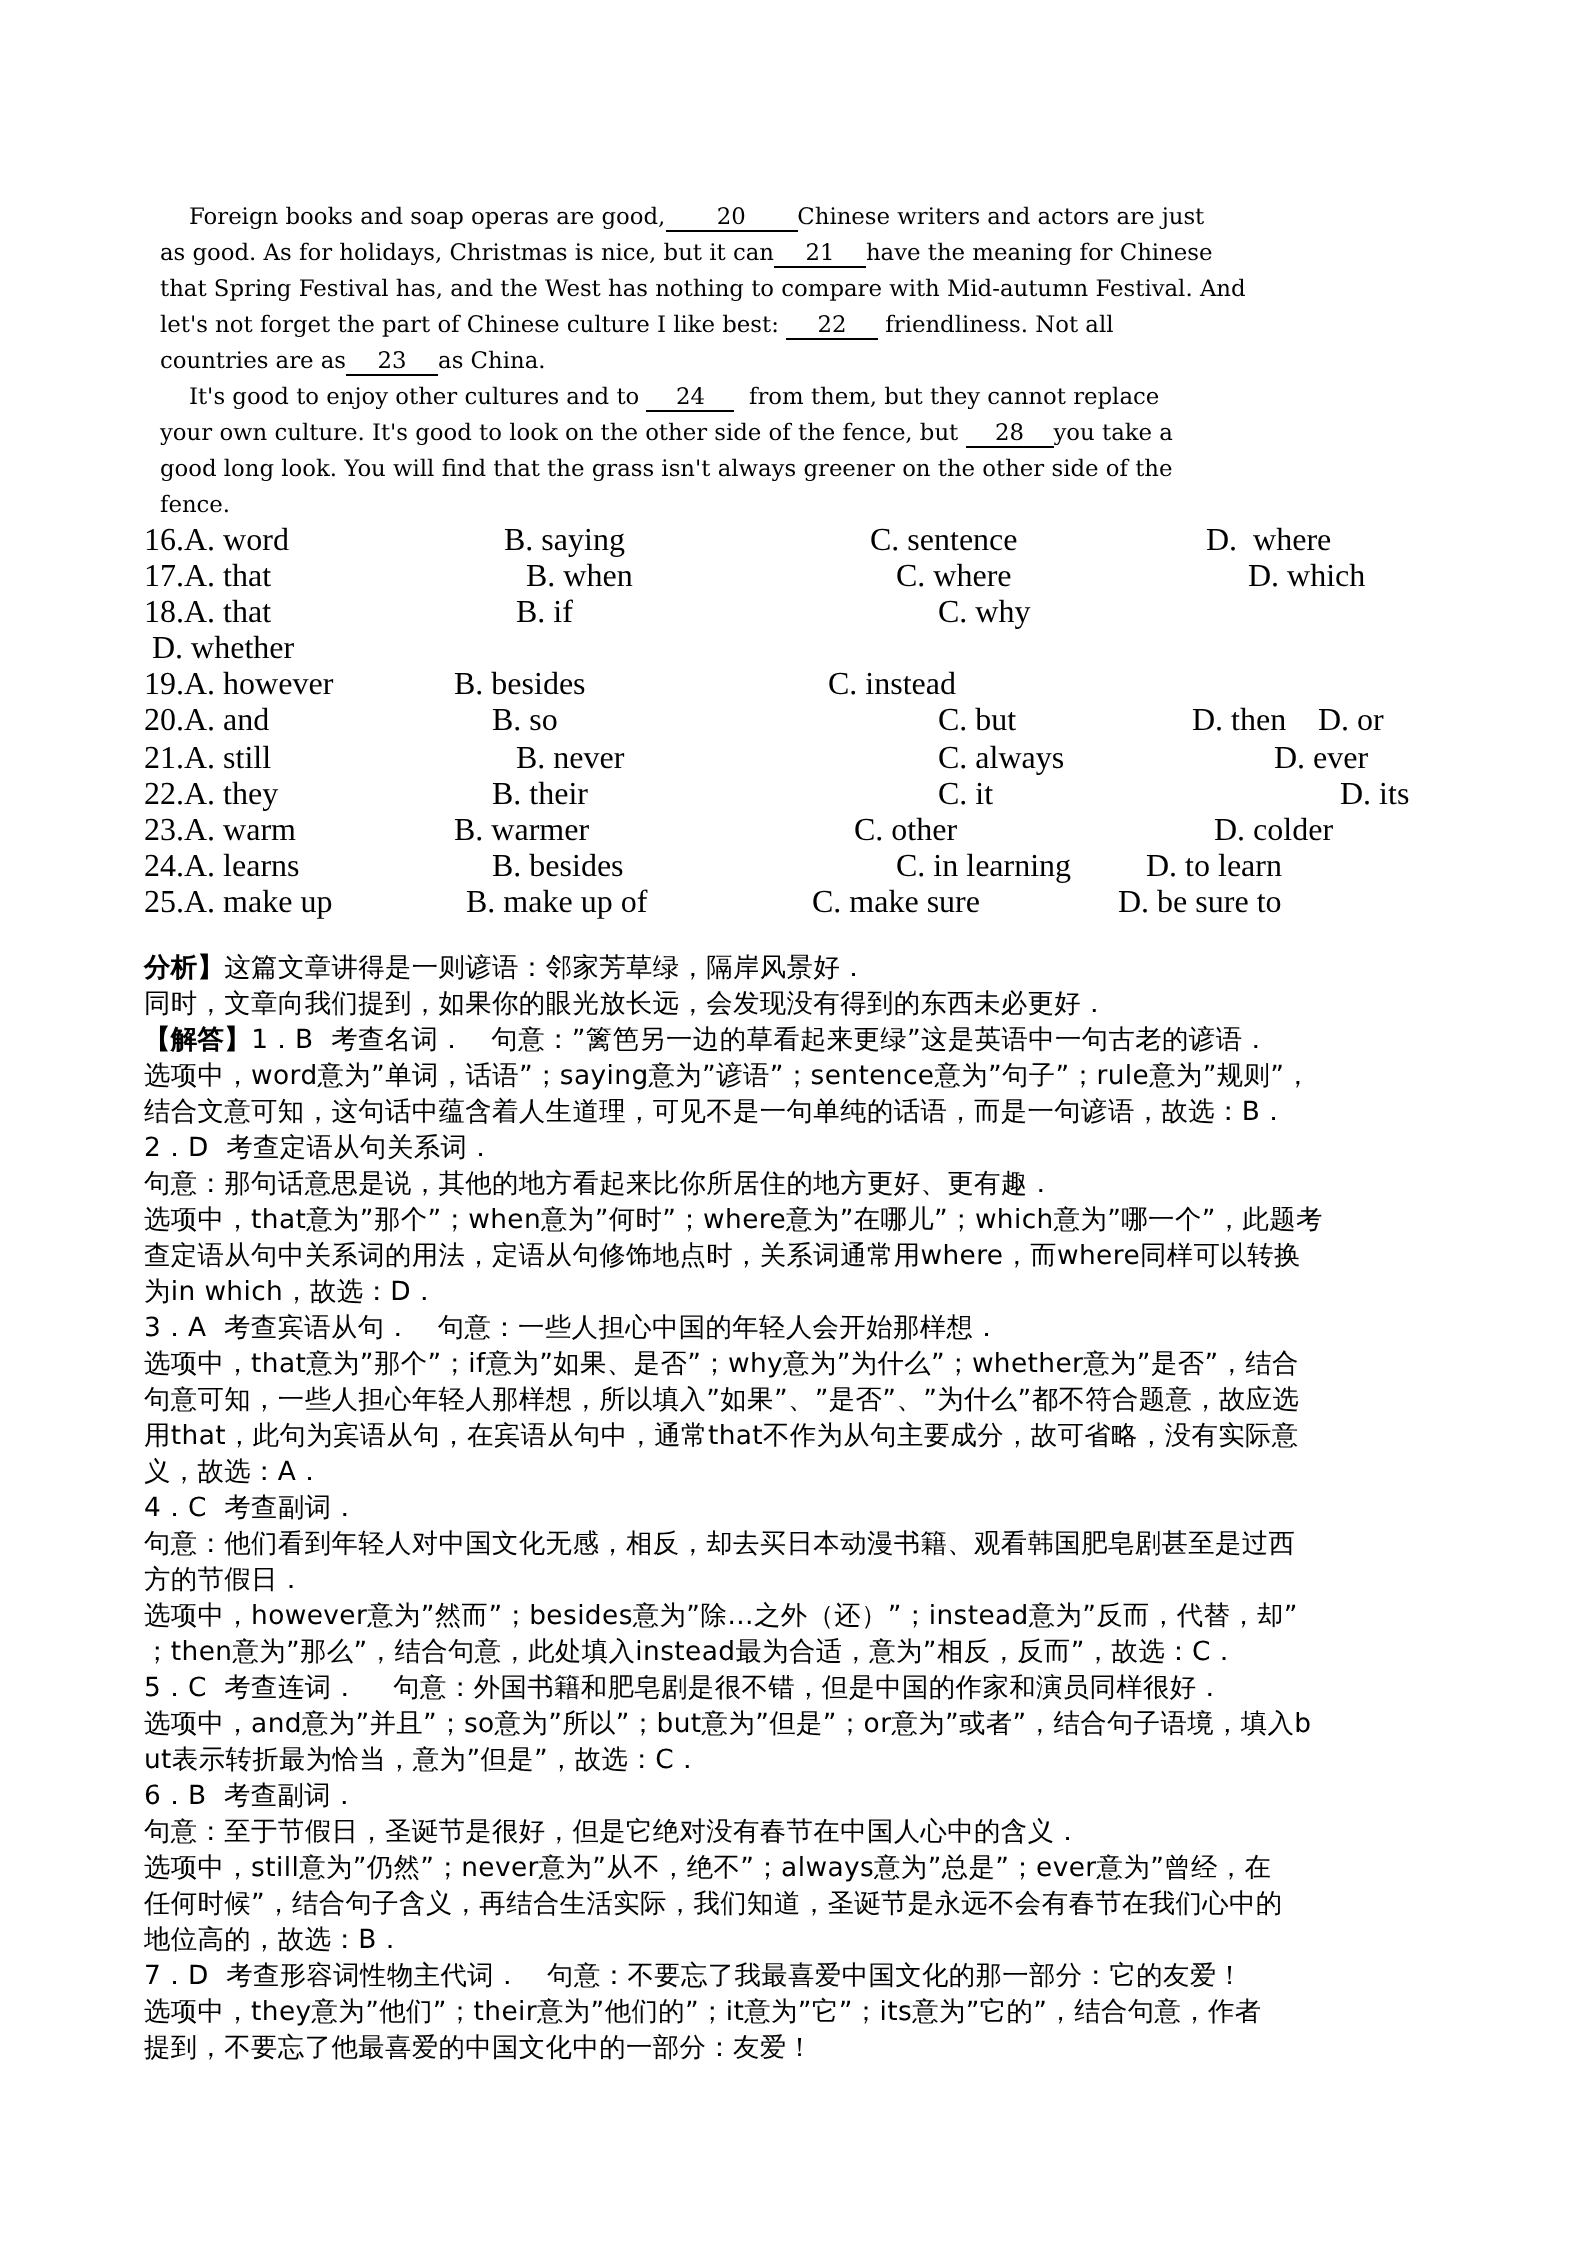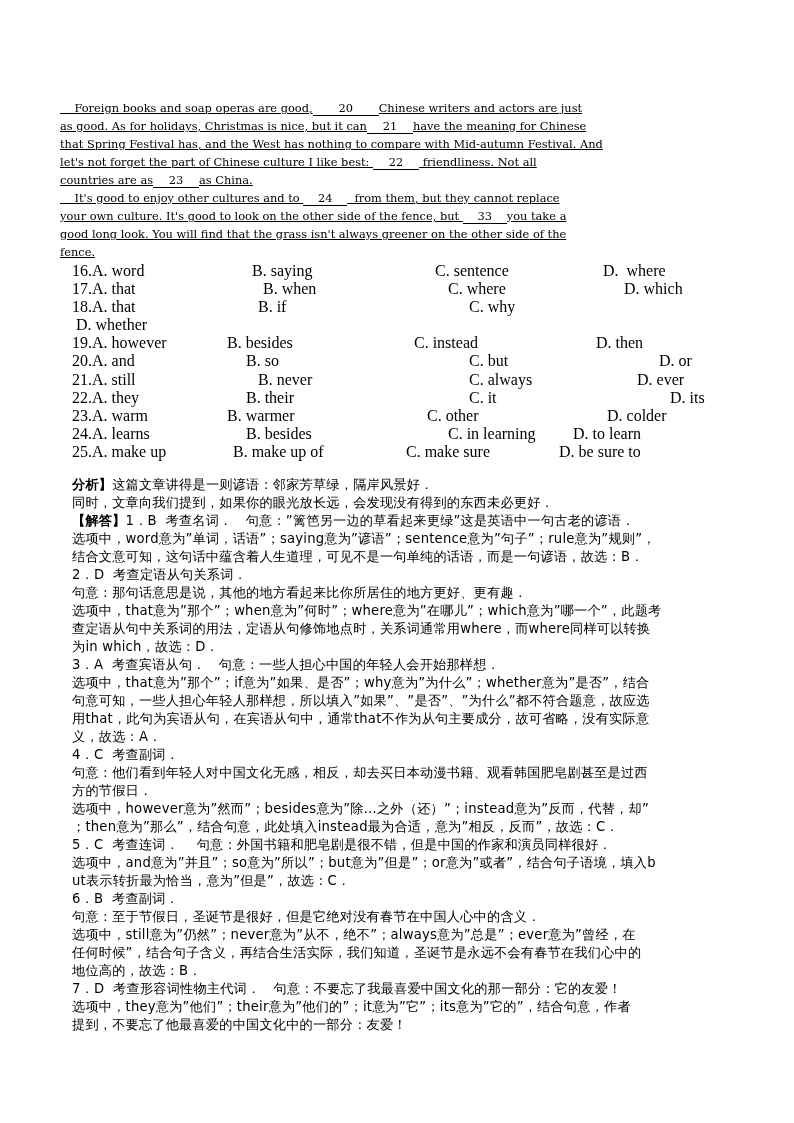--- a/index.html
+++ b/index.html
@@ -1,38 +1,38 @@
 <!DOCTYPE html>
 <html><head>
 <meta charset="utf-8">
 <style>
   html, body { margin:0; padding:0; background:#ffffff; }
   body { width:794px; height:1123px; position:relative; overflow:hidden; color:#000; }
   .page { position:absolute; left:0; top:0; width:794px; height:1123px; }
-  .line { position:absolute; left:60px; white-space:pre; line-height:18px; height:18px;text-decoration:underline; }
+  .line { position:absolute; left:80px; white-space:pre; line-height:18px; height:18px; }
   .passage .line { font-family: "DejaVu Serif", "Liberation Serif", serif; font-size:11.4px; }
   .blank { display:inline-block; border-bottom:1px solid #000; text-align:center; line-height:14px; }
   .opt { position:absolute; white-space:pre; font-family:Liberation Serif, serif; font-size:16px; line-height:18px; }
   .cn { position:absolute; left:72px; white-space:pre; font-family:"DejaVu Sans","Liberation Sans",sans-serif; font-size:13.2px; line-height:18px; height:18px; letter-spacing:0.2px;margin-top:15px; }
   .bold { font-weight:bold; }
 </style>
 </head>
 <body>
 
 <div class="page">
 
   <div class="passage">
     <div class="line" style="top:99px;"><span>    Foreign books and soap operas are good,</span><span class="blank" style="width:66px">20</span><span>Chinese writers and actors are just</span></div>
     <div class="line" style="top:117px;"><span>as good. As for holidays, Christmas is nice, but it can</span><span class="blank" style="width:46px">21</span><span>have the meaning for Chinese</span></div>
     <div class="line" style="top:135px;">that Spring Festival has, and the West has nothing to compare with Mid-autumn Festival. And</div>
     <div class="line" style="top:153px;"><span>let's not forget the part of Chinese culture I like best: </span><span class="blank" style="width:46px">22</span><span> friendliness. Not all</span></div>
     <div class="line" style="top:171px;"><span>countries are as</span><span class="blank" style="width:46px">23</span><span>as China.</span></div>
 
     <div class="line" style="top:189px;"><span>    It's good to enjoy other cultures and to </span><span class="blank" style="width:44px">24</span><span>  from them, but they cannot replace</span></div>
-    <div class="line" style="top:207px;"><span>your own culture. It's good to look on the other side of the fence, but </span><span class="blank" style="width:44px">33</span><span>you take a</span></div>
+    <div class="line" style="top:207px;"><span>your own culture. It's good to look on the other side of the fence, but </span><span class="blank" style="width:44px">28</span><span>you take a</span></div>
     <div class="line" style="top:225px;">good long look. You will find that the grass isn't always greener on the other side of the</div>
     <div class="line" style="top:243px;">fence.</div>
   </div>
 
   <div>
 
     <span class="opt" style="left:72px;top:262px">16.A. word</span>
     <span class="opt" style="left:252px;top:262px">B. saying</span>
     <span class="opt" style="left:435px;top:262px">C. sentence</span>
     <span class="opt" style="left:603px;top:262px">D.  where</span>
@@ -43,21 +43,21 @@
     <span class="opt" style="left:624px;top:280px">D. which</span>
 
     <span class="opt" style="left:72px;top:298px">18.A. that</span>
     <span class="opt" style="left:258px;top:298px">B. if</span>
     <span class="opt" style="left:469px;top:298px">C. why</span>
     <span class="opt" style="left:72px;top:316px"> D. whether</span>
 
     <span class="opt" style="left:72px;top:334px">19.A. however</span>
     <span class="opt" style="left:227px;top:334px">B. besides</span>
     <span class="opt" style="left:414px;top:334px">C. instead</span>
-    <span class="opt" style="left:596px;top:334px">D. then</span>
+    <span class="opt" style="left:596px;top:352px">D. then</span>
 
     <span class="opt" style="left:72px;top:352px">20.A. and</span>
     <span class="opt" style="left:246px;top:352px">B. so</span>
     <span class="opt" style="left:469px;top:352px">C. but</span>
     <span class="opt" style="left:659px;top:352px">D. or</span>
 
     <span class="opt" style="left:72px;top:371px">21.A. still</span>
     <span class="opt" style="left:258px;top:371px">B. never</span>
     <span class="opt" style="left:469px;top:371px">C. always</span>
     <span class="opt" style="left:637px;top:371px">D. ever</span>

